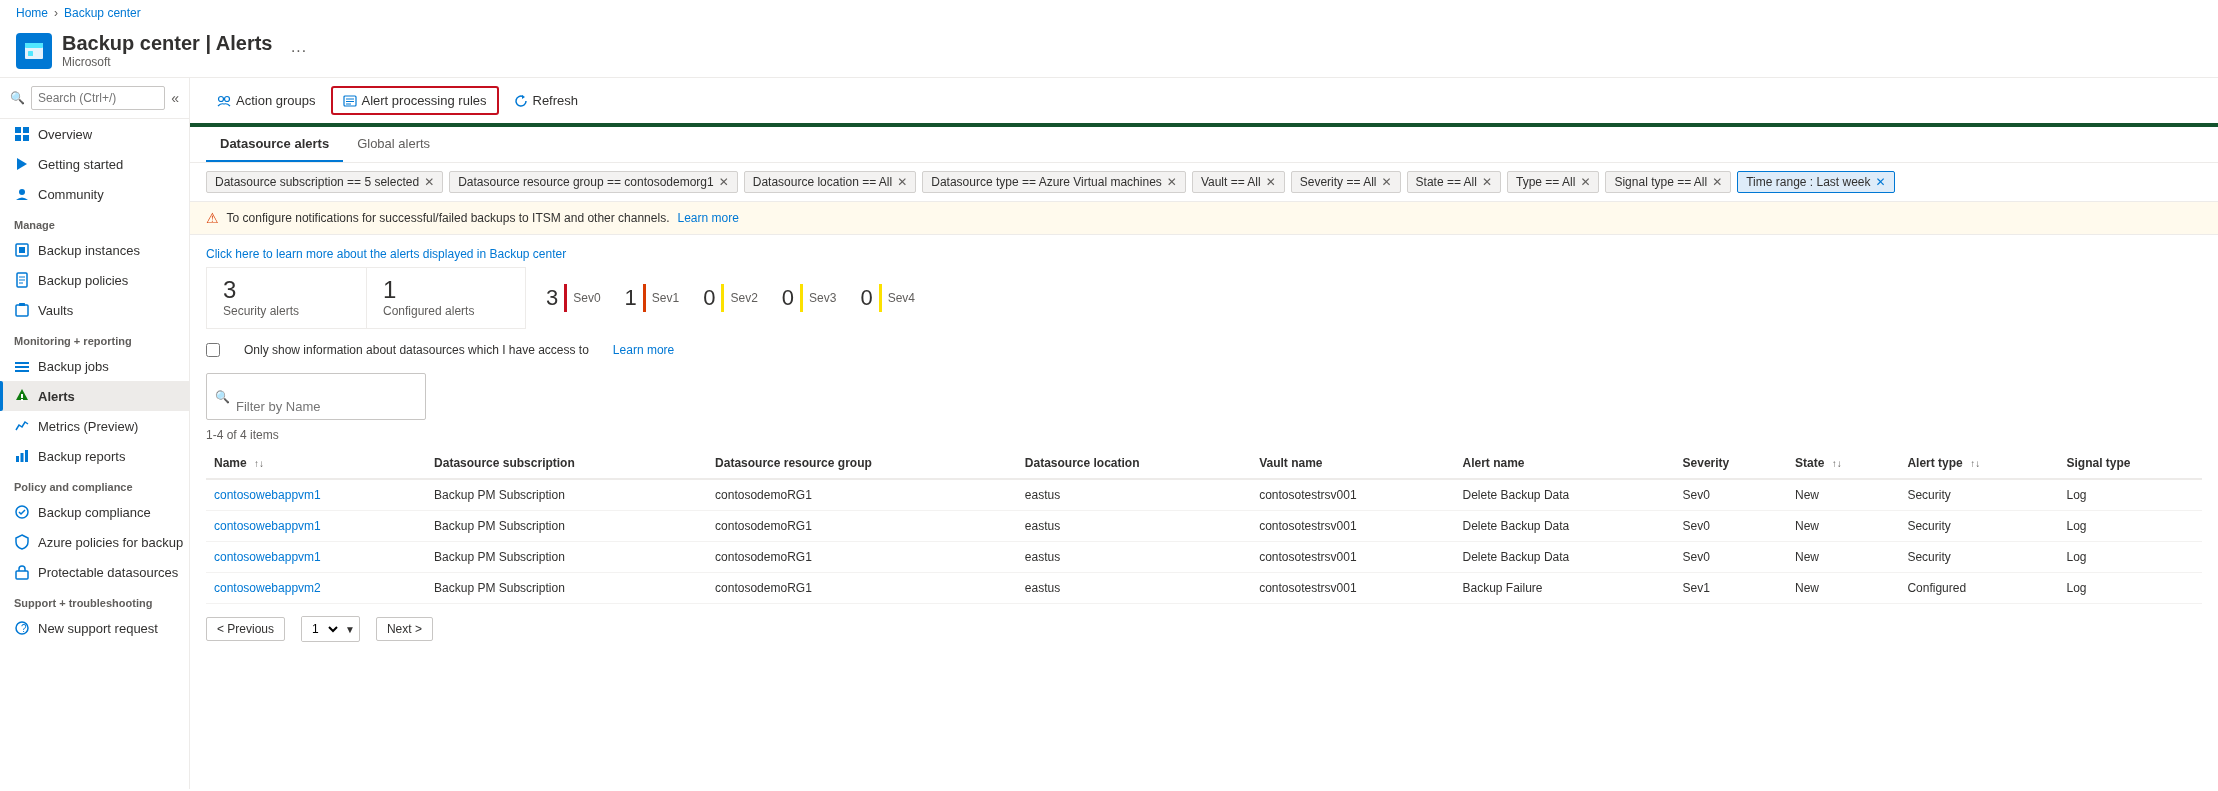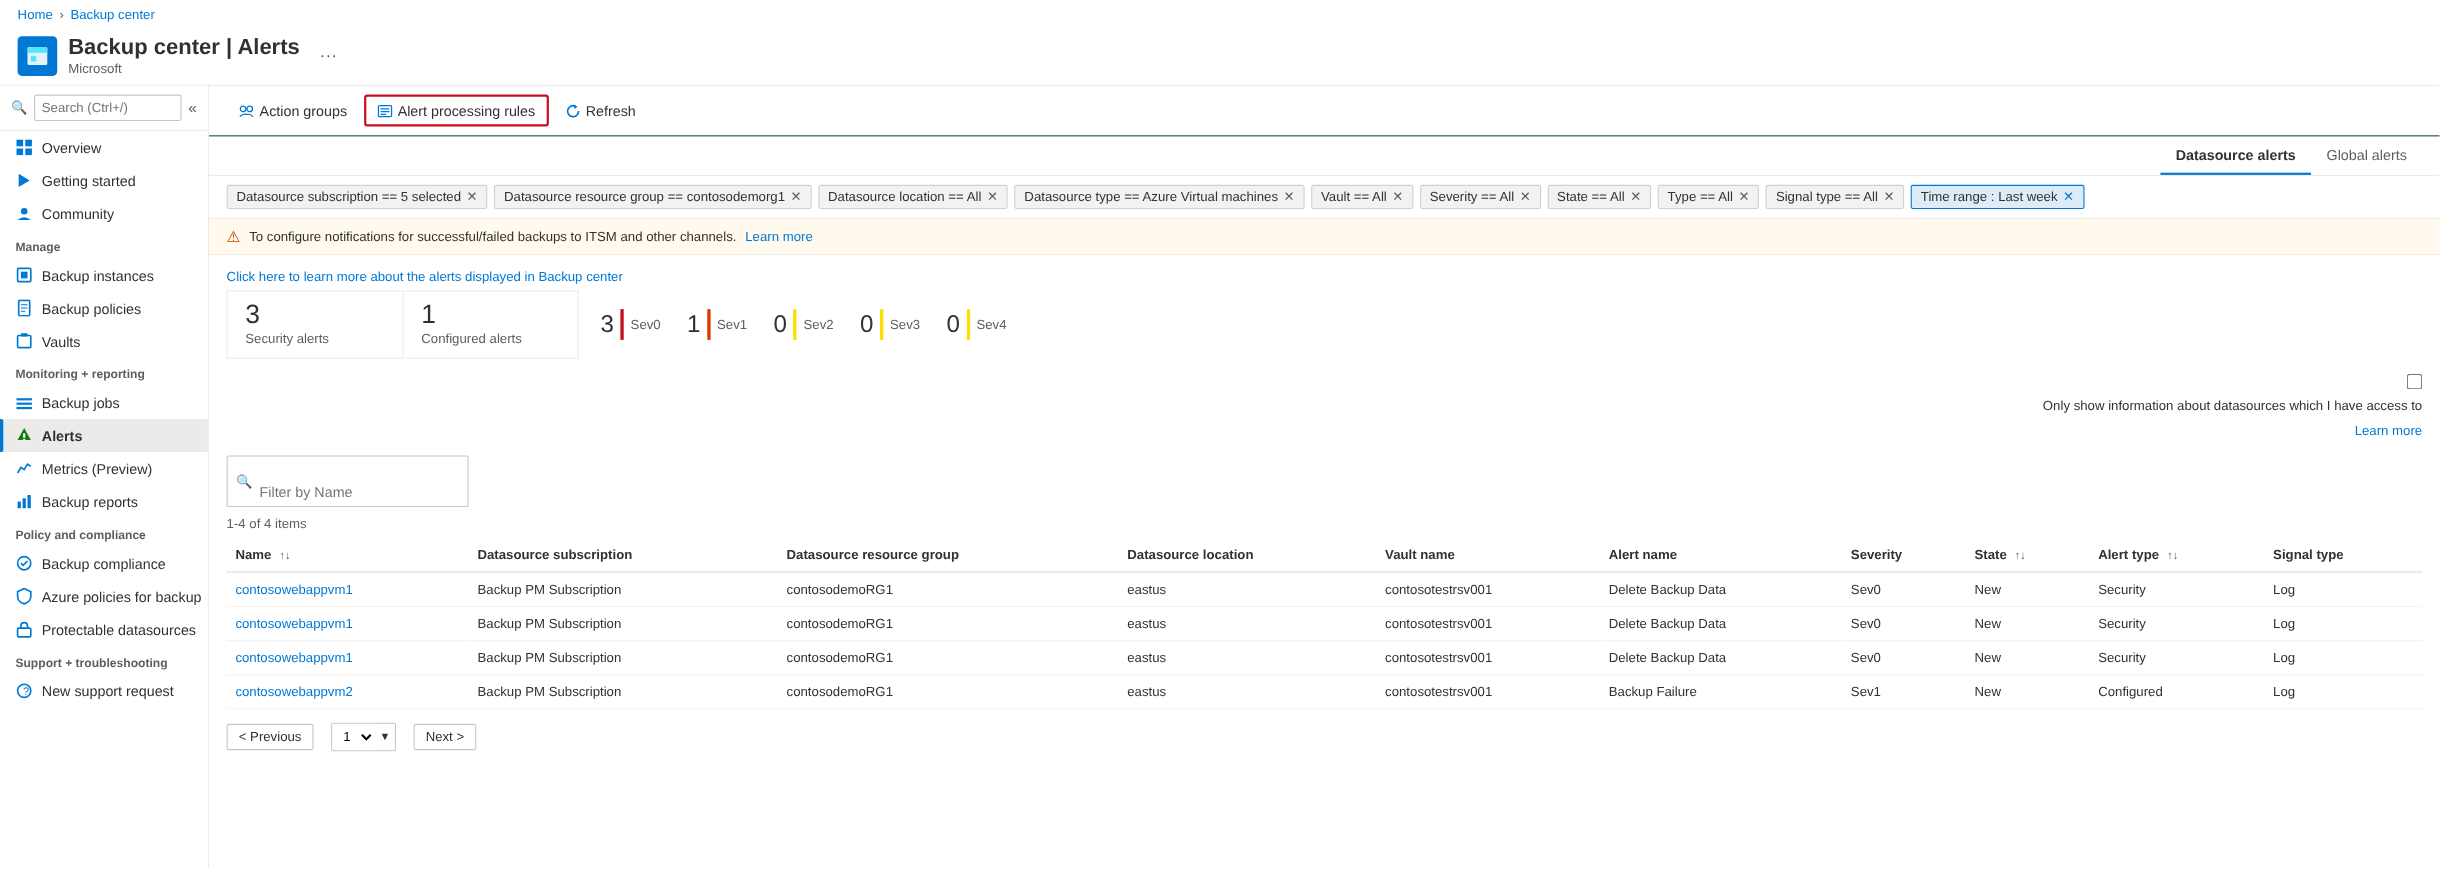--- a/index.html
+++ b/index.html
@@ -25,26 +25,26 @@
     .sidebar-search input { border: 1px solid #c8c6c4; border-radius: 2px; padding: 4px 6px; font-size: 12px; width: 100%; color: #323130; }
     .sidebar-collapse-btn { cursor: pointer; color: #605e5c; font-size: 14px; flex-shrink: 0; }
     .sidebar-nav { flex: 1; }
     .sidebar-item { display: flex; align-items: center; gap: 8px; padding: 7px 14px; cursor: pointer; font-size: 13px; color: #323130; white-space: nowrap; }
     .sidebar-item.active { background: #edebe9; font-weight: 600; }
     .sidebar-item .icon { width: 16px; height: 16px; display: inline-flex; align-items: center; justify-content: center; flex-shrink: 0; }
     .sidebar-section-title { padding: 10px 14px 4px; font-size: 11px; font-weight: 600; color: #605e5c; text-transform: none; letter-spacing: 0; }
 
     
     .content { flex: 1; overflow-y: auto; overflow-x: auto; padding: 0; }
-    .toolbar { display: flex; align-items: center; gap: 4px; padding: 8px 16px; border-bottom: 1px solid #14532d; }
+    .toolbar { display: flex; align-items: center; gap: 4px; padding: 8px 16px; border-bottom: 4px solid #14532d; }
     .toolbar-btn { display: flex; align-items: center; gap: 5px; padding: 5px 10px; border: 1px solid transparent; background: transparent; cursor: pointer; font-size: 13px; color: #323130; border-radius: 2px; }
     .toolbar-btn.active-outline { border: 2px solid #c50f1f; border-radius: 3px; }
 
     
-    .tabs { display: flex; align-items: center; gap: 0; padding: 0 16px; border-bottom: 1px solid #edebe9; justify-content: flex-end; }
+    .tabs { display: flex; align-items: center; gap: 0; padding: 0 16px; border-bottom: 1px solid #edebe9; }
     .tab { padding: 9px 14px; cursor: pointer; font-size: 13px; color: #605e5c; border-bottom: 2px solid transparent; }
     .tab.active { color: #323130; border-bottom: 2px solid #0078d4; font-weight: 600; }
 
     
     .filter-bar { display: flex; align-items: center; gap: 6px; padding: 8px 16px; flex-wrap: wrap; background: #fff; text-align: right; }
     .filter-chip { display: flex; align-items: center; gap: 3px; padding: 3px 8px; background: #f3f2f1; border: 1px solid #d2d0ce; border-radius: 2px; font-size: 12px; white-space: nowrap; }
     .filter-chip.highlighted { background: #deecf9; border-color: #0078d4; }
 
     
     .info-bar { display: flex; align-items: center; gap: 8px; padding: 8px 16px; background: #fffaed; border-top: 1px solid #edebe9; border-bottom: 1px solid #edebe9; font-size: 12px; }
@@ -61,21 +61,21 @@
     .stat-card:not(:last-child) { border-right: none; }
     .stat-card .stat-num { font-size: 24px; font-weight: 300; color: #323130; line-height: 1; }
     .stat-card .stat-label { font-size: 12px; color: #605e5c; margin-top: 2px; }
     .sev-stats { display: flex; align-items: center; gap: 24px; padding: 10px 20px; }
     .sev-item { display: flex; align-items: center; gap: 6px; }
     .sev-item .sev-num { font-size: 22px; font-weight: 300; color: #323130; }
     .sev-item .sev-bar { width: 3px; height: 28px; }
     .sev-item .sev-label { font-size: 12px; color: #605e5c; }
 
     
-    .checkbox-row { display: flex; align-items: flex-end; gap: 8px; padding: 8px 16px; font-size: 12px; flex-direction: column; }
+    .checkbox-row { display: flex; align-items: flex-start; gap: 24px; padding: 8px 16px; font-size: 12px; }
     .checkbox-row input[type=checkbox] { width: 14px; height: 14px; cursor: pointer; }
 
     
     .filter-input-row { padding: 8px 16px 4px; }
     .filter-input { display: flex; align-items: center; gap: 6px; border: 1px solid #c8c6c4; border-radius: 2px; padding: 5px 8px; width: 220px; }
     .filter-input input { border: none; outline: none; font-size: 13px; color: #605e5c; background: transparent; width: 100%; margin-top: 20px; }
     .filter-input .search-icon { color: #605e5c; font-size: 12px; }
 
     
     .items-count { padding: 4px 16px 6px; font-size: 12px; color: #605e5c; }

